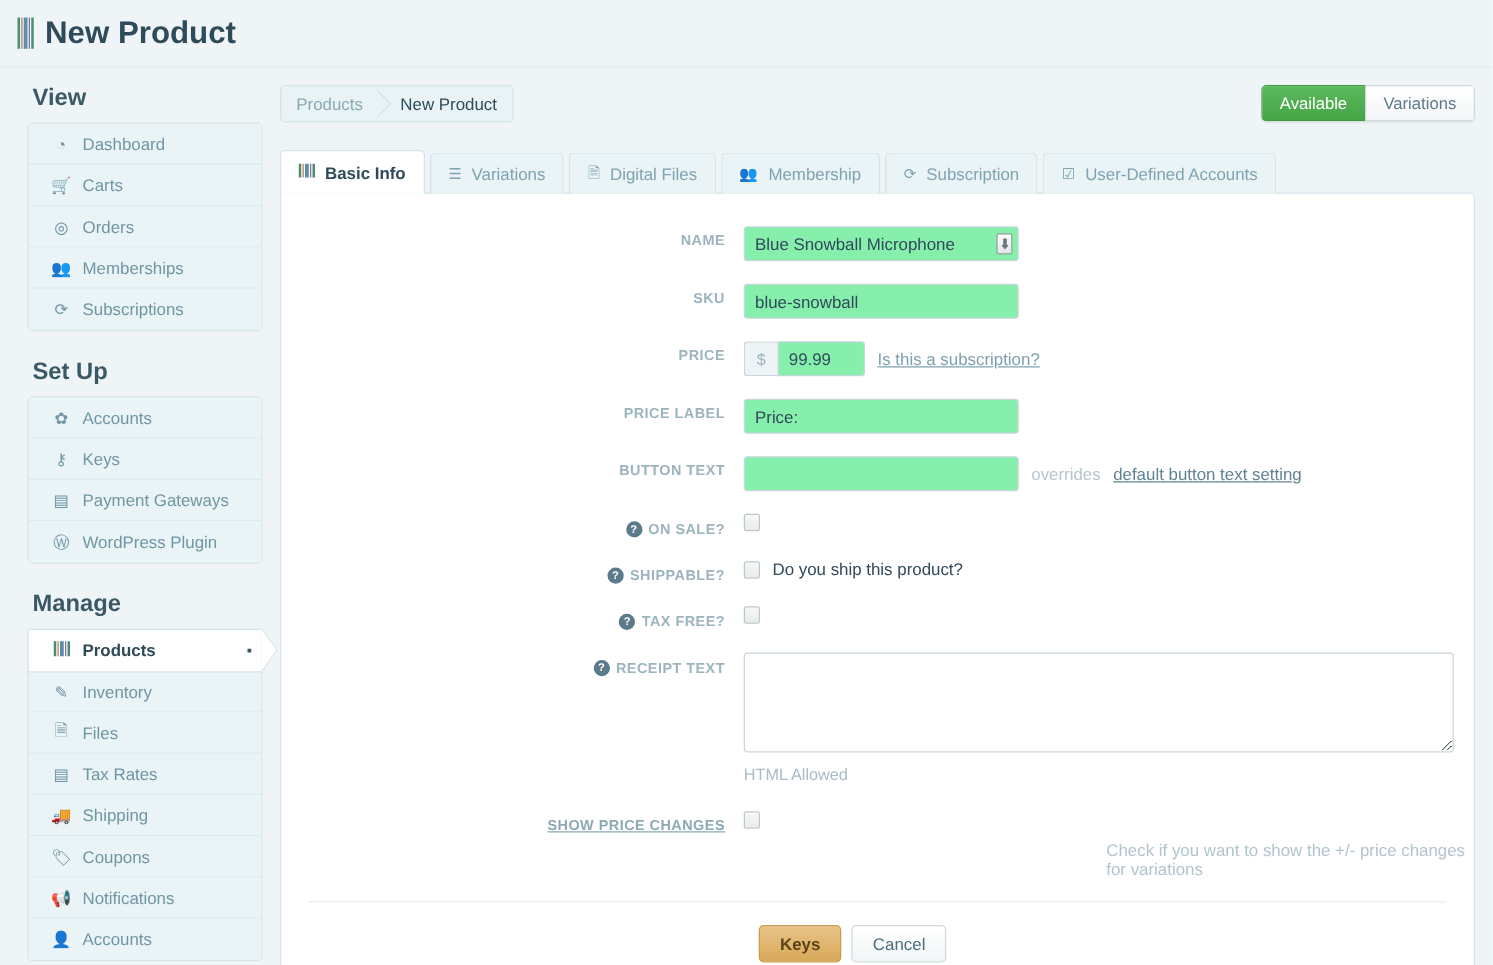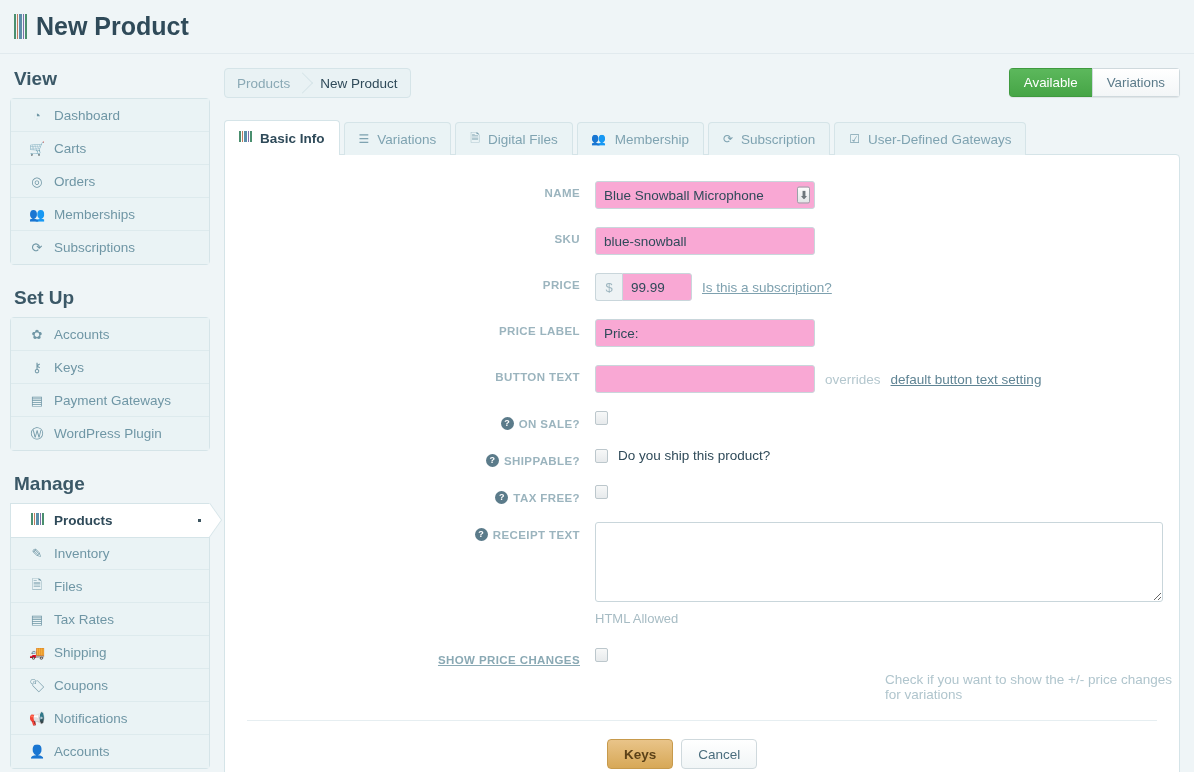--- a/index.html
+++ b/index.html
@@ -43,21 +43,21 @@
   .barcode.c i:nth-child(1){ background:#4a8f6f; }
   .barcode.c i:nth-child(2){ background:#c07a5e; }
   .barcode.c i:nth-child(3){ background:#5b8fa8; }
   .barcode.c i:nth-child(4){ background:#7e6fa8; }
   .barcode.c i:nth-child(5){ background:#4a8f6f; }
 
   
   .layout { display: flex; height: 718px; }
 
   
-  .sidebar { width: 210px; flex: 0 0 210px; padding: 14px 0 0 10px; }
+  .sidebar { width: 210px; flex: 0 0 210px; padding: 14px 0 0 22px; }
   .nav-heading {
     font-size: 19px;
     font-weight: bold;
     color: #3b5867;
     margin: 0 0 8px 4px;
   }
   .nav-heading.spaced { margin-top: 22px; }
   .nav-group {
     border: 1px solid #d5e4e8;
     border-radius: 4px;
@@ -248,21 +248,21 @@
   }
 
   input[type="text"] {
     height: 28px;
     border: 1px solid #c9d6db;
     border-radius: 3px;
     padding: 2px 8px;
     font-size: 13.5px;
     font-family: "Liberation Sans", sans-serif;
     color: #2f4a59;
-    background: #f9a8d4;
+    background: #86efac;
     outline: none;
   }
   .w-big { width: 220px; }
 
   .name-wrap { position: relative; display: inline-block; }
   .autofill-icon {
     position: absolute;
     right: 5px; top: 50%;
     transform: translateY(-50%);
     width: 13px; height: 17px;
@@ -505,21 +505,21 @@
       <div class="tab">
         <span class="ic">👥</span>
         <span>Membership</span>
       </div>
       <div class="tab">
         <span class="ic">⟳</span>
         <span>Subscription</span>
       </div>
       <div class="tab">
         <span class="ic">☑</span>
-        <span>User-Defined Gateways</span>
+        <span>User-Defined Accounts</span>
       </div>
     </div>
 
     <div class="panel">
 
       <div class="form-row">
         <div class="form-label">NAME</div>
         <div class="form-field">
           <span class="name-wrap">
             <input type="text" class="w-big" value="Blue Snowball Microphone" style="">

